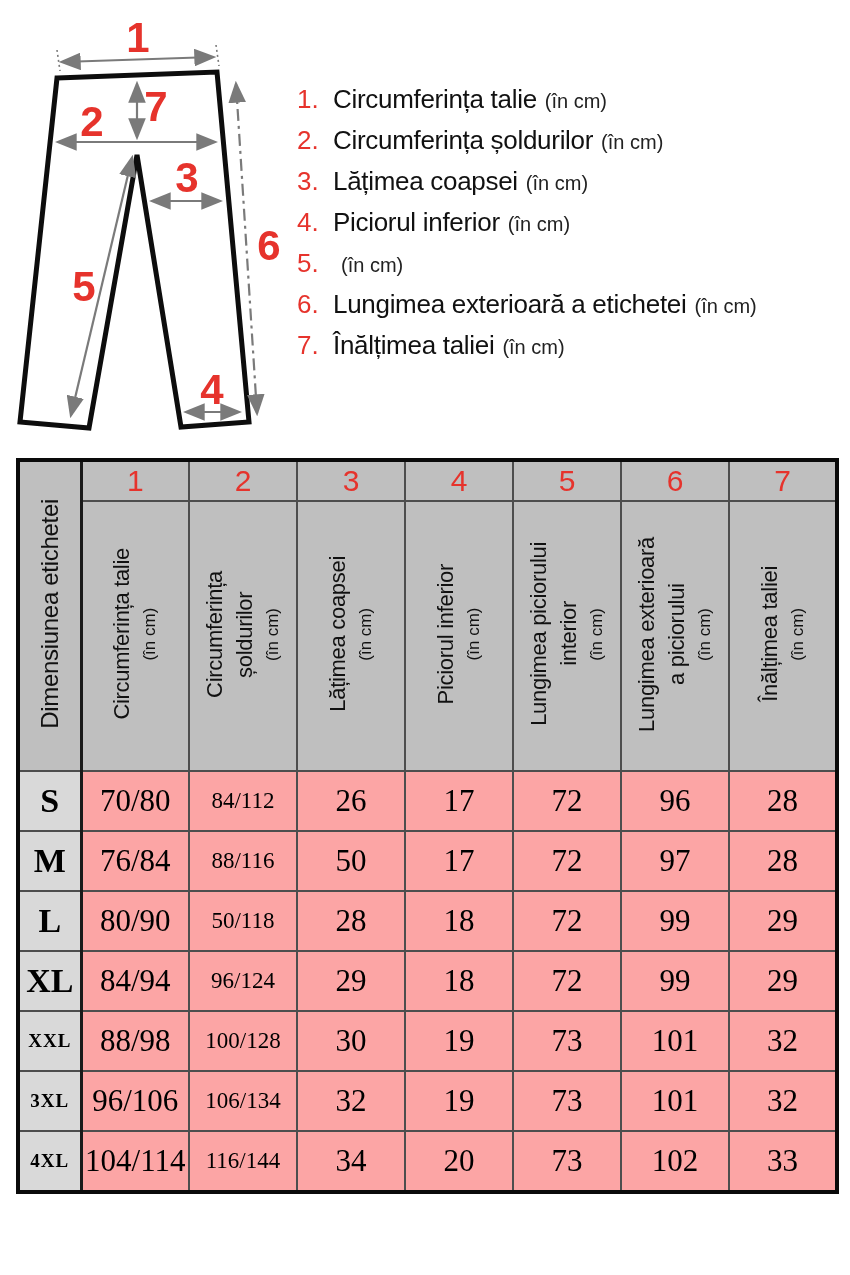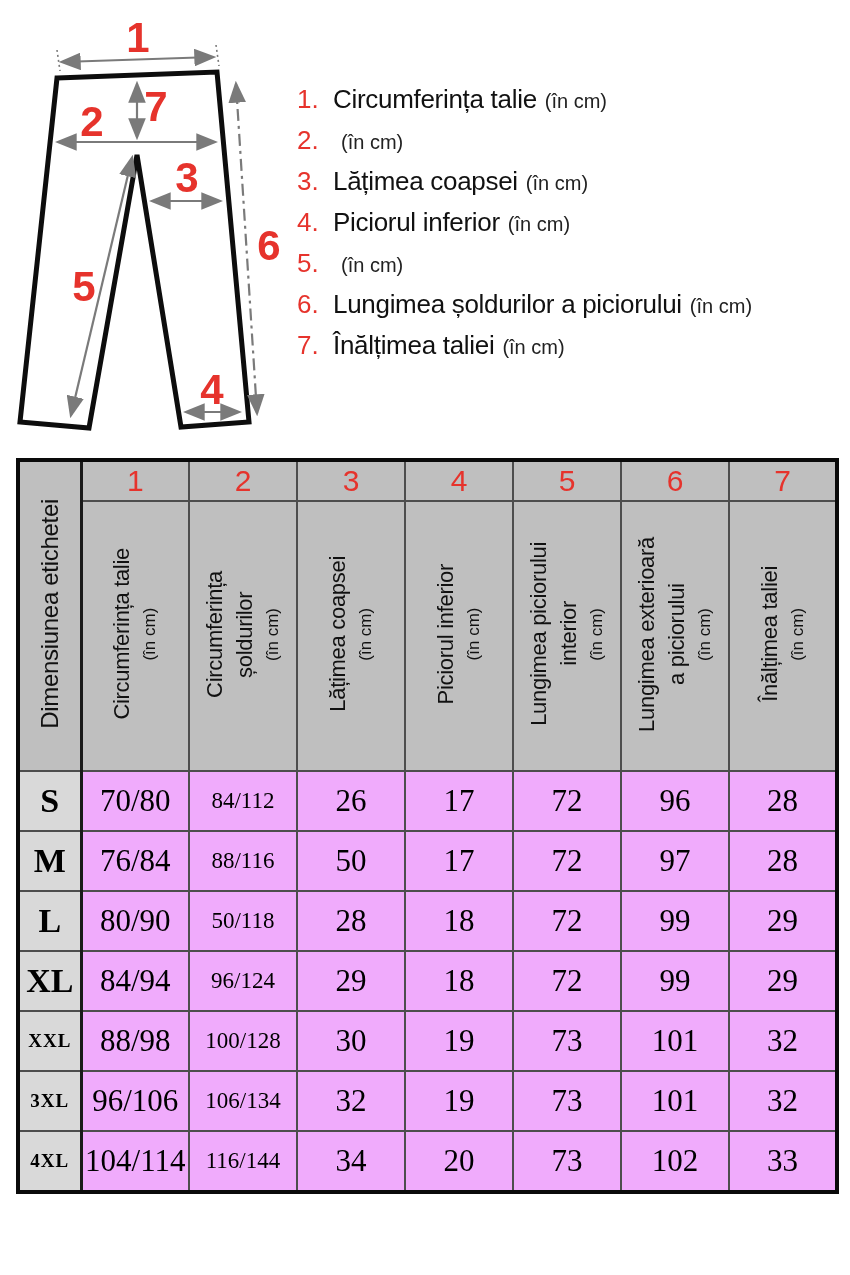--- a/index.html
+++ b/index.html
@@ -20,21 +20,21 @@
   
   table.size-table{position:absolute;left:16px;top:458px;width:821px;
        border-collapse:collapse;table-layout:fixed;
        border:4px solid #0a0a0a;}
   .size-table td{border:2px solid #4d4d4d;text-align:center;vertical-align:middle;padding:0;}
   td.corner, td.numcell, td.headcell{background:#bfbfbf;}
   td.sizecell{background:#d9d9d9;border-right:3px solid #1a1a1a;}
   td.corner{border-right:3px solid #1a1a1a;}
   tr.numrow td{height:38px;}
   tr.headrow td{height:268px;}
-  tr.bodyrow td{height:58px;background:#f0abfc;}
+  tr.bodyrow td{height:58px;background:#fca5a5;}
   tr.bodyrow td.sizecell{background:#d9d9d9;}
 
   .colnum{color:#e6332c;font-size:30px;font-weight:500;}
   .rot{writing-mode:vertical-rl;transform:rotate(180deg);display:inline-block;
        max-height:100%;text-align:center;color:#111;}
   .corner-text{font-size:24px;letter-spacing:-0.3px;}
   .hline{font-size:22px;line-height:30px;letter-spacing:-0.3px;white-space:nowrap;}
   .hunit{font-size:17px;line-height:26px;white-space:nowrap;}
 
   .valcell{font-family:"Liberation Serif",serif;font-size:31px;color:#000;}
@@ -82,39 +82,40 @@
   </svg>
 
   <div class="legend">
     <div class="legend-row">
       <span class="lnum">1.</span>
       <span class="ltext">Circumferința talie</span>
       <span class="lunit">(în cm)</span>
     </div>
     <div class="legend-row">
       <span class="lnum">2.</span>
+      <span class="ltext">Circumferința șoldurilor</span>
       <span class="lunit">(în cm)</span>
     </div>
     <div class="legend-row">
       <span class="lnum">3.</span>
       <span class="ltext">Lățimea coapsei</span>
       <span class="lunit">(în cm)</span>
     </div>
     <div class="legend-row">
       <span class="lnum">4.</span>
       <span class="ltext">Piciorul inferior</span>
       <span class="lunit">(în cm)</span>
     </div>
     <div class="legend-row">
       <span class="lnum">5.</span>
       <span class="lunit">(în cm)</span>
     </div>
     <div class="legend-row">
       <span class="lnum">6.</span>
-      <span class="ltext">Lungimea șoldurilor a piciorului</span>
+      <span class="ltext">Lungimea exterioară a etichetei</span>
       <span class="lunit">(în cm)</span>
     </div>
     <div class="legend-row">
       <span class="lnum">7.</span>
       <span class="ltext">Înălțimea taliei</span>
       <span class="lunit">(în cm)</span>
     </div>
   </div>
 
   <table class="size-table">

